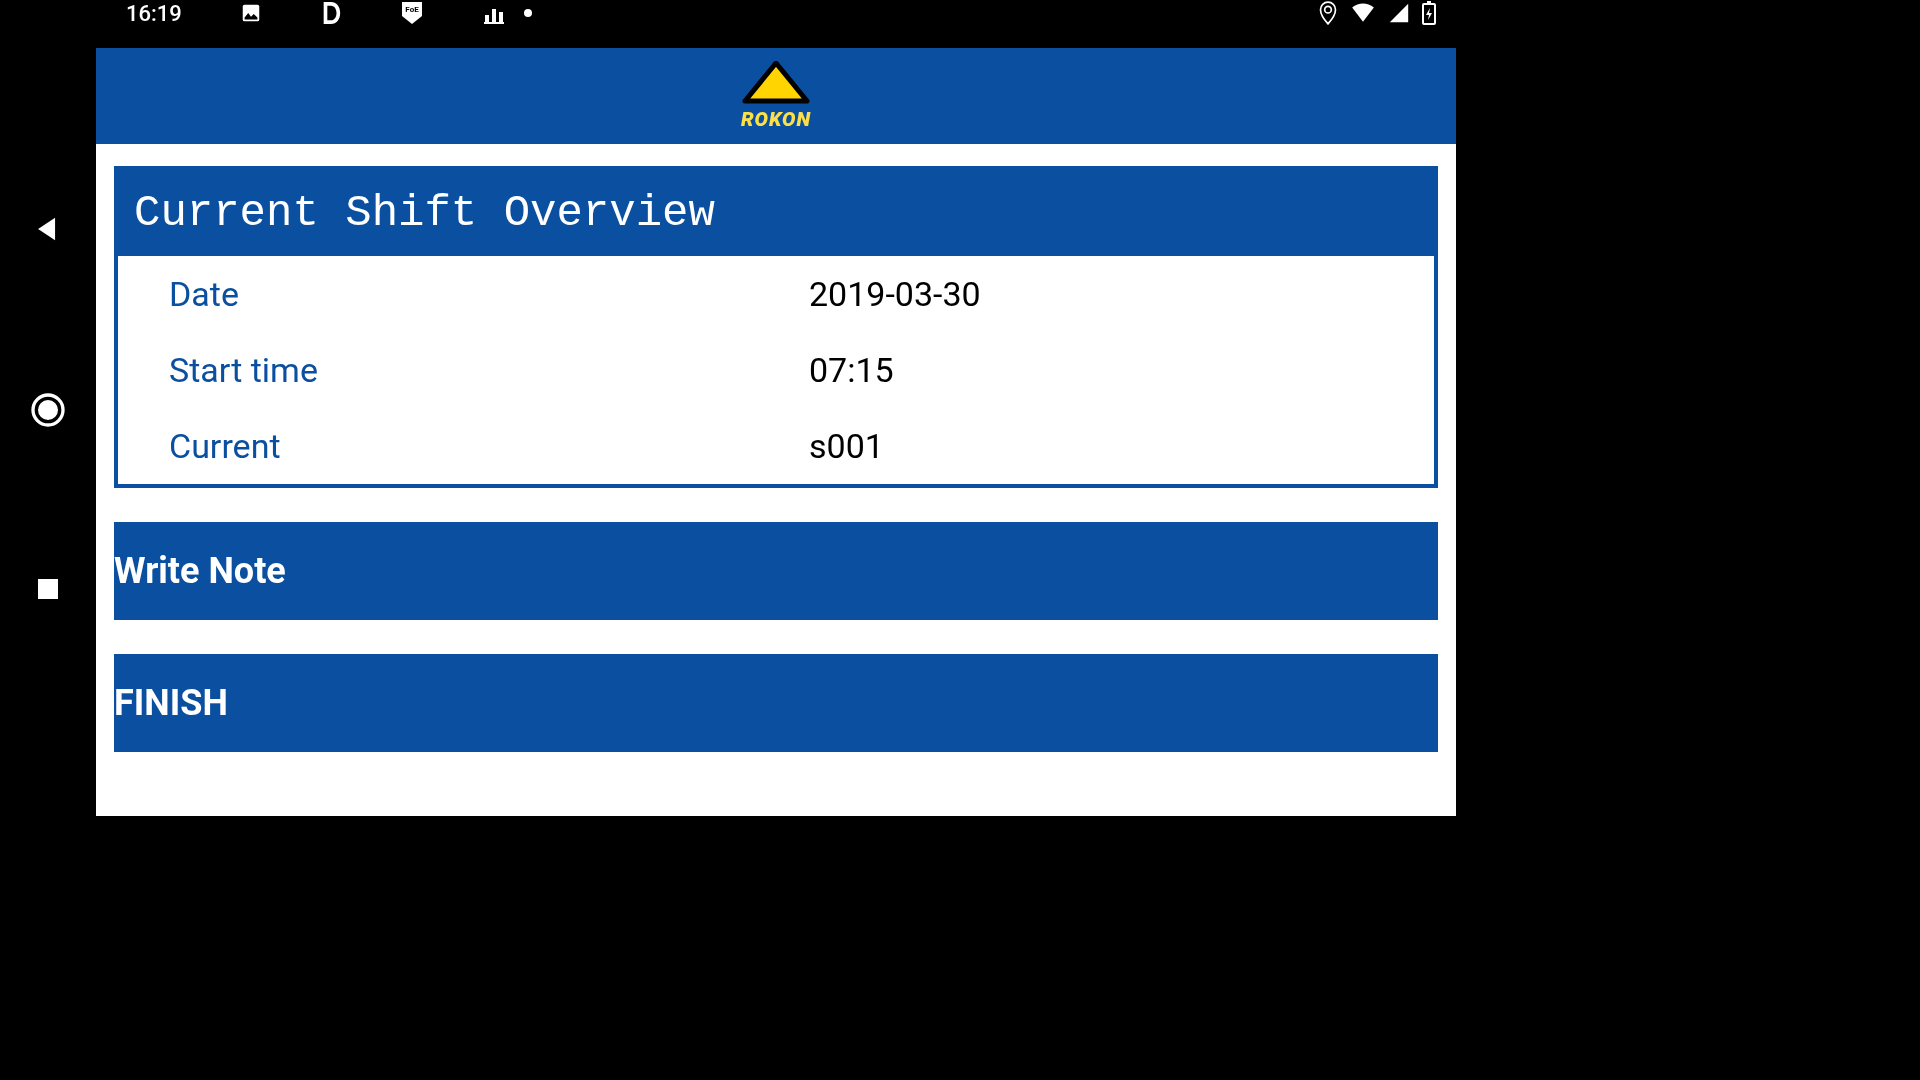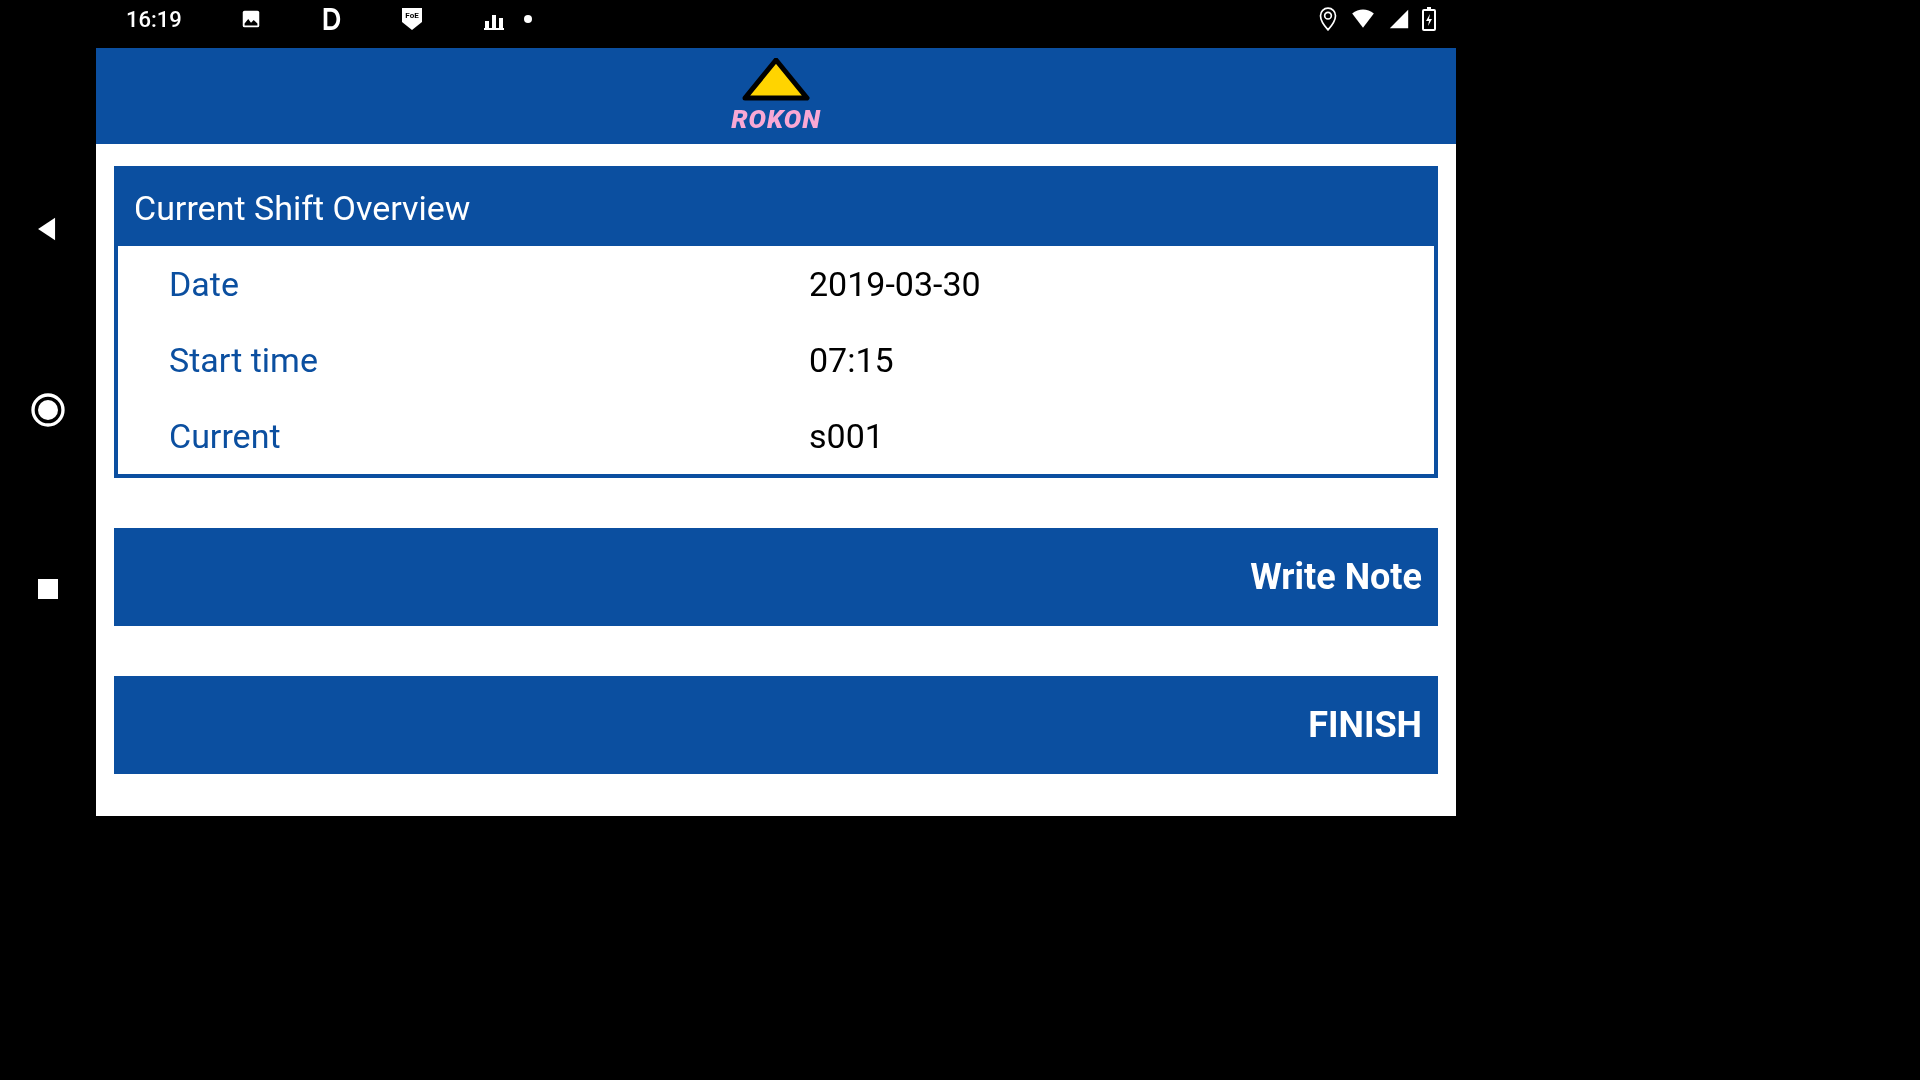--- a/index.html
+++ b/index.html
@@ -2,36 +2,36 @@
 <html><head>
   <meta charset="utf-8">
   <style>
     * { margin: 0; padding: 0; box-sizing: border-box; }
     body { font-family: Roboto, Arial, sans-serif; background: #000; width: 1456px; height: 816px; overflow: hidden; }
     .device { display: flex; width: 100%; height: 100%; }
     .navbar-left { width: 96px; background: #000; display: flex; flex-direction: column; align-items: center; justify-content: space-around; padding: 140px 0; }
     .nav-btn { color: #fff; cursor: pointer; }
     .nav-back svg, .nav-home svg, .nav-recent svg { display: block; }
     .screen { flex: 1; display: flex; flex-direction: column; background: #fff; }
-    .statusbar { height: 48px; background: #000; color: #fff; display: flex; align-items: flex-end; justify-content: space-between; padding: 0 20px 16px 30px; font-size: 22px; font-weight: 500; }
+    .statusbar { height: 48px; background: #000; color: #fff; display: flex; align-items: flex-start; justify-content: space-between; padding: 0 20px 4px 30px; font-size: 22px; font-weight: 500; }
     .status-left { display: flex; align-items: center; gap: 18px; }
     .status-left .st-icon { display: inline-flex; align-items: center; justify-content: center; margin-left: 40px; }
     .status-right { display: flex; align-items: center; gap: 12px; }
     .status-right .st-icon { display: inline-flex; }
     .appbar { background: #0b4fa0; height: 100px; display: flex; align-items: center; justify-content: center; border-bottom: 4px solid #fff; }
     .logo { display: flex; flex-direction: column; align-items: center; gap: 2px; }
-    .logo-text { color: #f9a8d4; font-weight: 900; font-size: 26px; letter-spacing: 1px; font-style: italic; }
+    .logo-text { color: #fde047; font-weight: 900; font-size: 20px; letter-spacing: 1px; font-style: italic; }
     .content { flex: 1; background: #fff; padding: 18px; }
     .card { border: 4px solid #0b4fa0; }
-    .card-header { background: #0b4fa0; color: #fff; font-size: 34px; padding: 18px 16px; }
+    .card-header { background: #0b4fa0; color: #fff; font-size: 44px; padding: 18px 16px; font-family: Liberation Mono, monospace; }
     .card-body { background: #fff; padding-left: 35px; }
     .row { display: flex; padding: 18px 16px; font-size: 34px; }
     .row-label { color: #0b4fa0; width: 640px; }
     .row-value { color: #000000; }
-    .big-btn { background: #0b4fa0; color: #fff; font-size: 36px; font-weight: 700; text-align: right; padding: 28px 16px; margin-top: 50px; cursor: pointer; }
+    .big-btn { background: #0b4fa0; color: #fff; font-size: 36px; font-weight: 700; text-align: left; padding: 28px 0; margin-top: 34px; cursor: pointer; }
     .status-dot { width: 8px; height: 8px; border-radius: 50%; background: #fff; display: inline-block; }
   </style>
 </head>
 <body>
 
 <div class="device">
 
   <div class="navbar-left">
     <div class="nav-btn nav-back">
       <svg width="34" height="34" viewBox="0 0 24 24">

